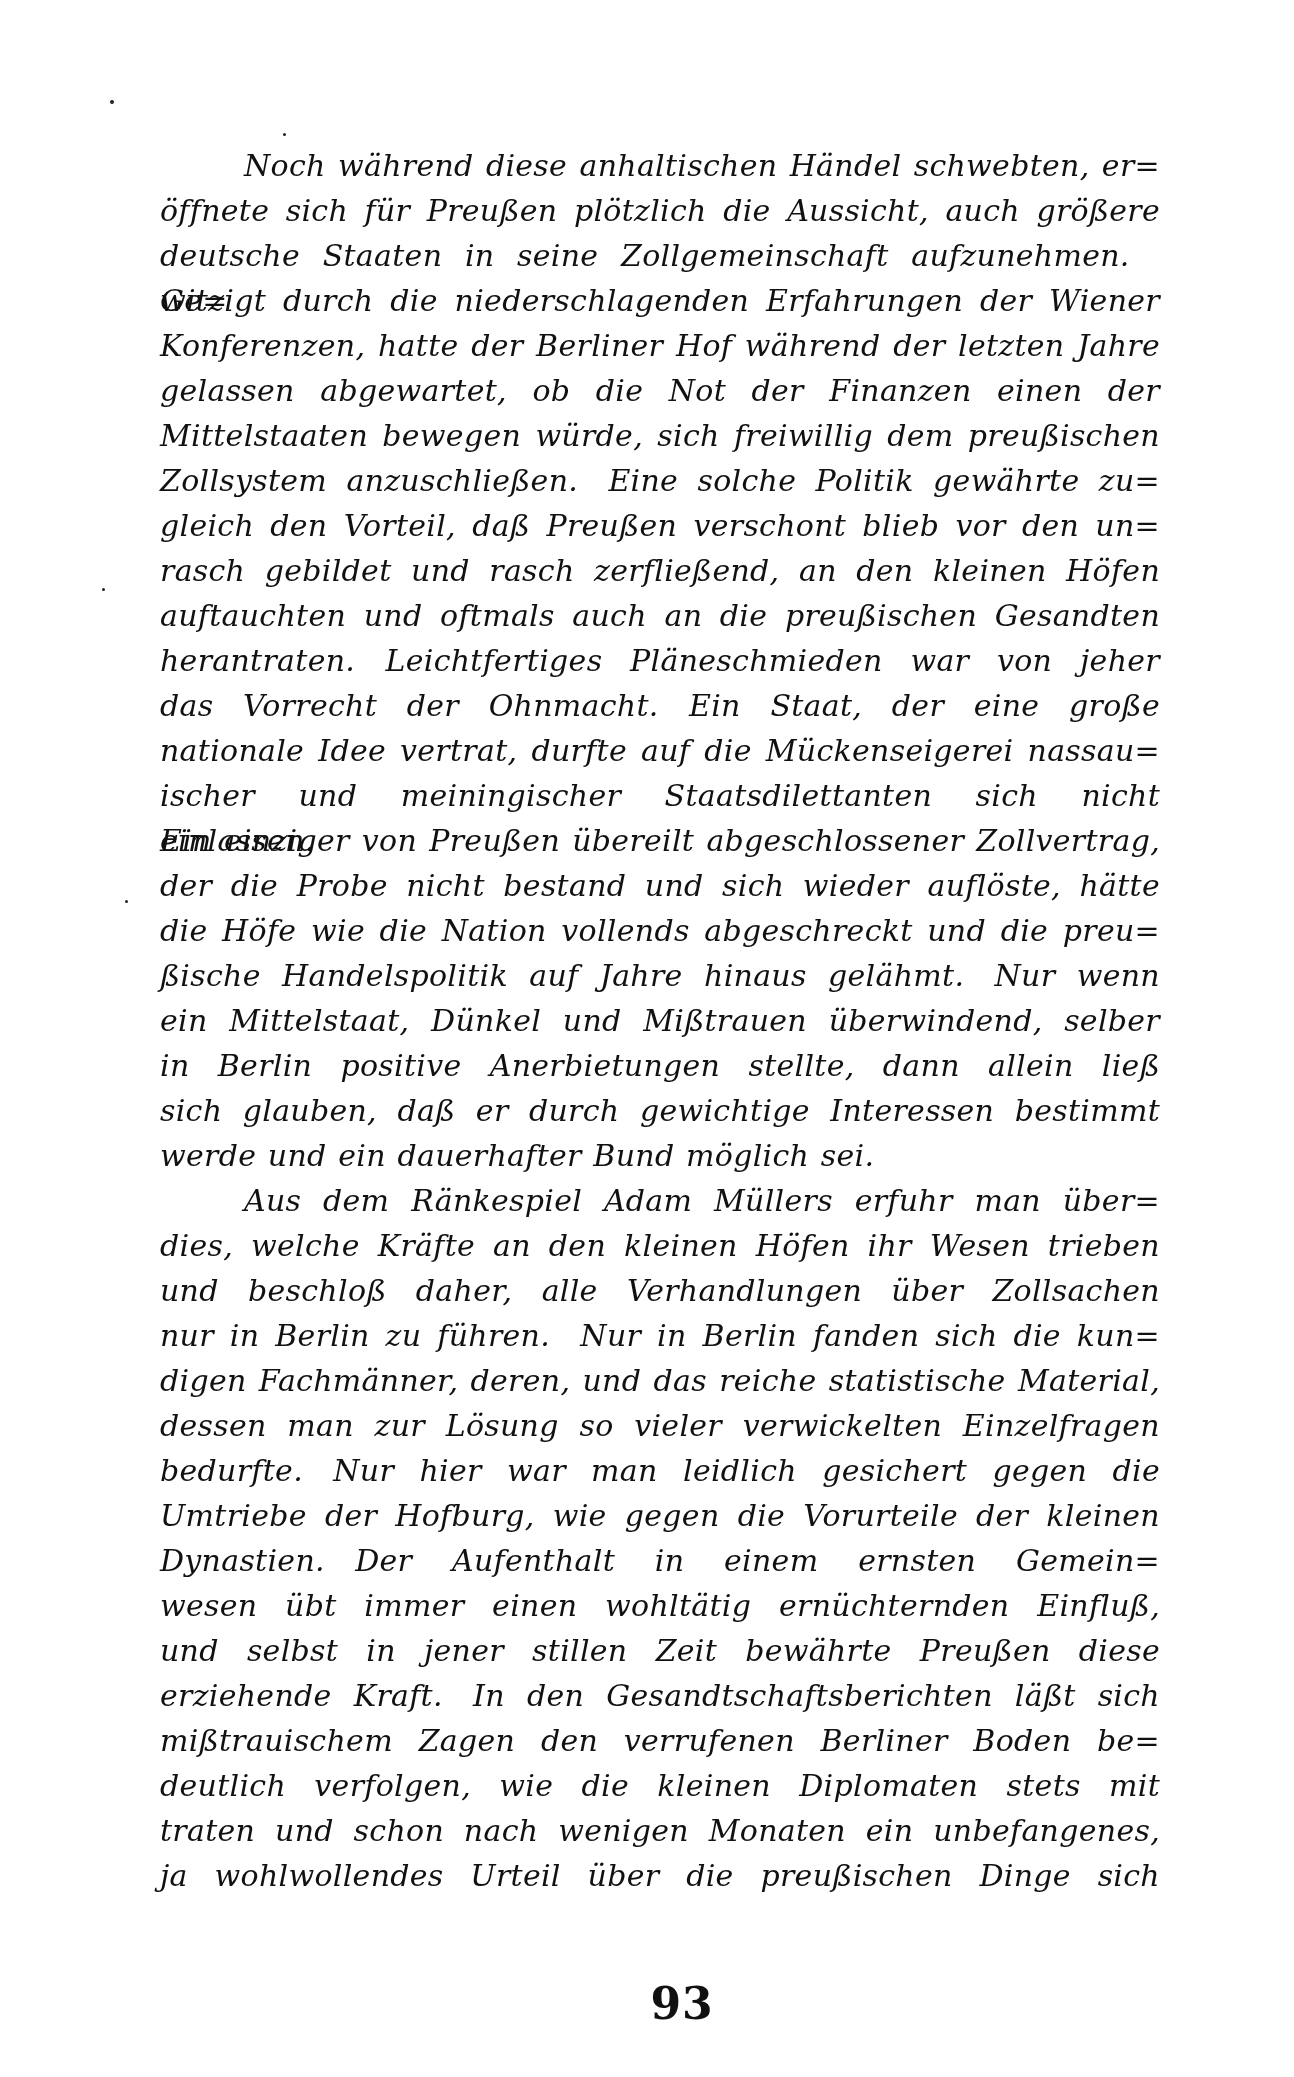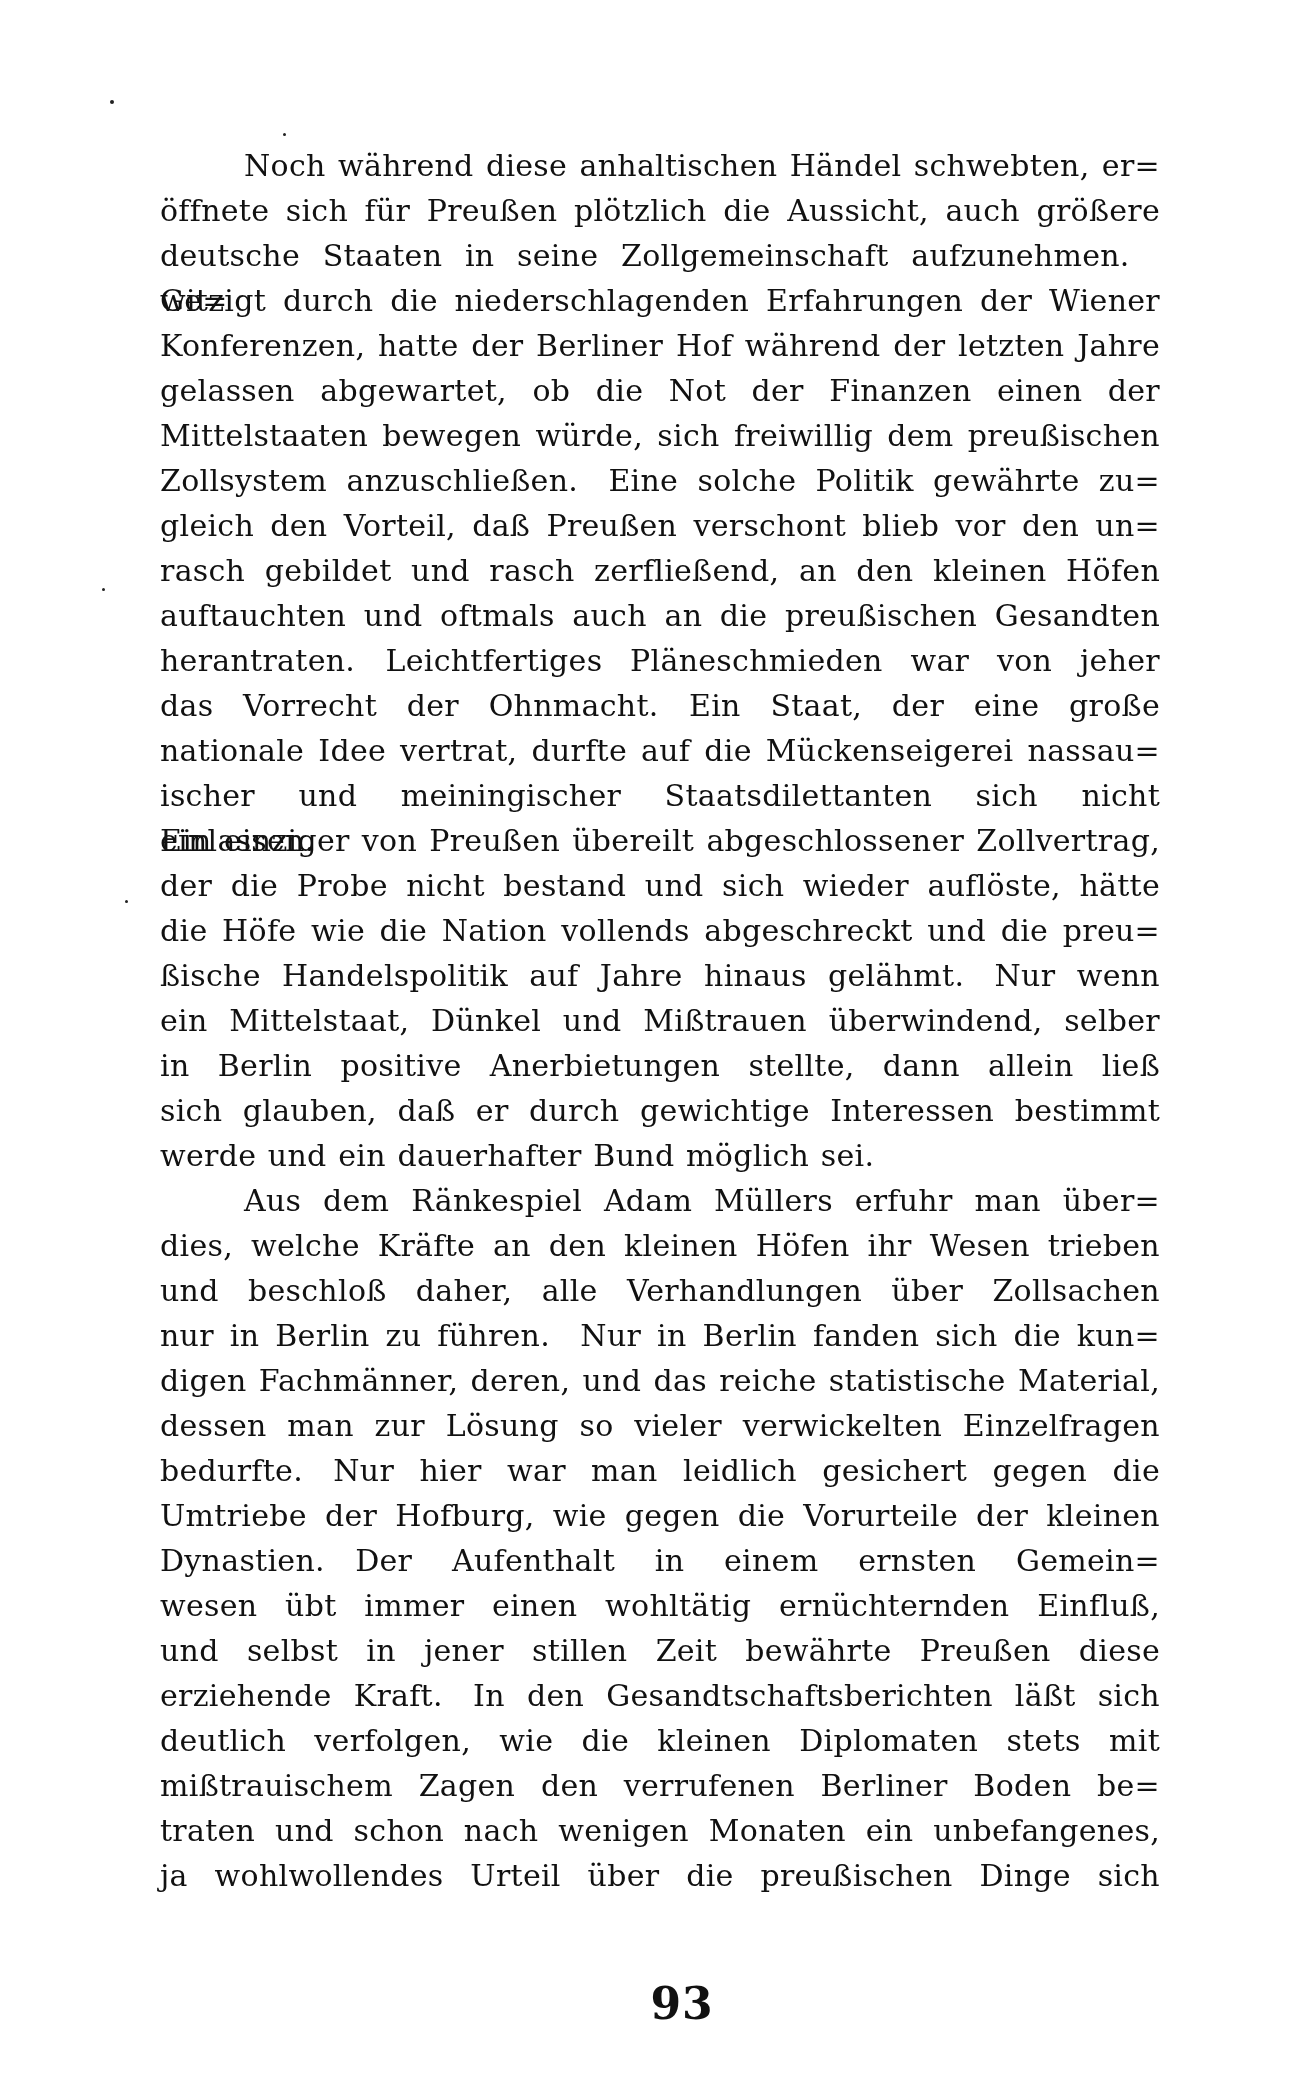--- a/index.html
+++ b/index.html
@@ -20,20 +20,21 @@
   }
   .text-block {
     position: absolute;
     left: 160px;
     top: 143px;
     width: 1000px;
     color: #111111;
   }
   .paragraph {
     margin: 0;
+    font-style: italic;
   }
   .line {
     font-size: 30px;
     line-height: 45px;
     height: 45px;
     color: #111111;
     text-align: justify;
     text-align-last: justify;
     text-justify: inter-word;
     word-spacing: 0.06em;
@@ -110,22 +111,22 @@
         <div class="line">und beschloß daher, alle Verhandlungen über Zollsachen</div>
         <div class="line">nur in Berlin zu führen. Nur in Berlin fanden sich die kun=</div>
         <div class="line">digen Fachmänner, deren, und das reiche statistische Material,</div>
         <div class="line">dessen man zur Lösung so vieler verwickelten Einzelfragen</div>
         <div class="line">bedurfte. Nur hier war man leidlich gesichert gegen die</div>
         <div class="line">Umtriebe der Hofburg, wie gegen die Vorurteile der kleinen</div>
         <div class="line">Dynastien. Der Aufenthalt in einem ernsten Gemein=</div>
         <div class="line">wesen übt immer einen wohltätig ernüchternden Einfluß,</div>
         <div class="line">und selbst in jener stillen Zeit bewährte Preußen diese</div>
         <div class="line">erziehende Kraft. In den Gesandtschaftsberichten läßt sich</div>
+        <div class="line">mißtrauischem Zagen den verrufenen Berliner Boden be=</div>
         <div class="line">deutlich verfolgen, wie die kleinen Diplomaten stets mit</div>
-        <div class="line">mißtrauischem Zagen den verrufenen Berliner Boden be=</div>
         <div class="line">traten und schon nach wenigen Monaten ein unbefangenes,</div>
         <div class="line">ja wohlwollendes Urteil über die preußischen Dinge sich</div>
       </div>
     </div>
 
   <div class="page-number">93</div>
 
 </div>
 
 </body></html>

